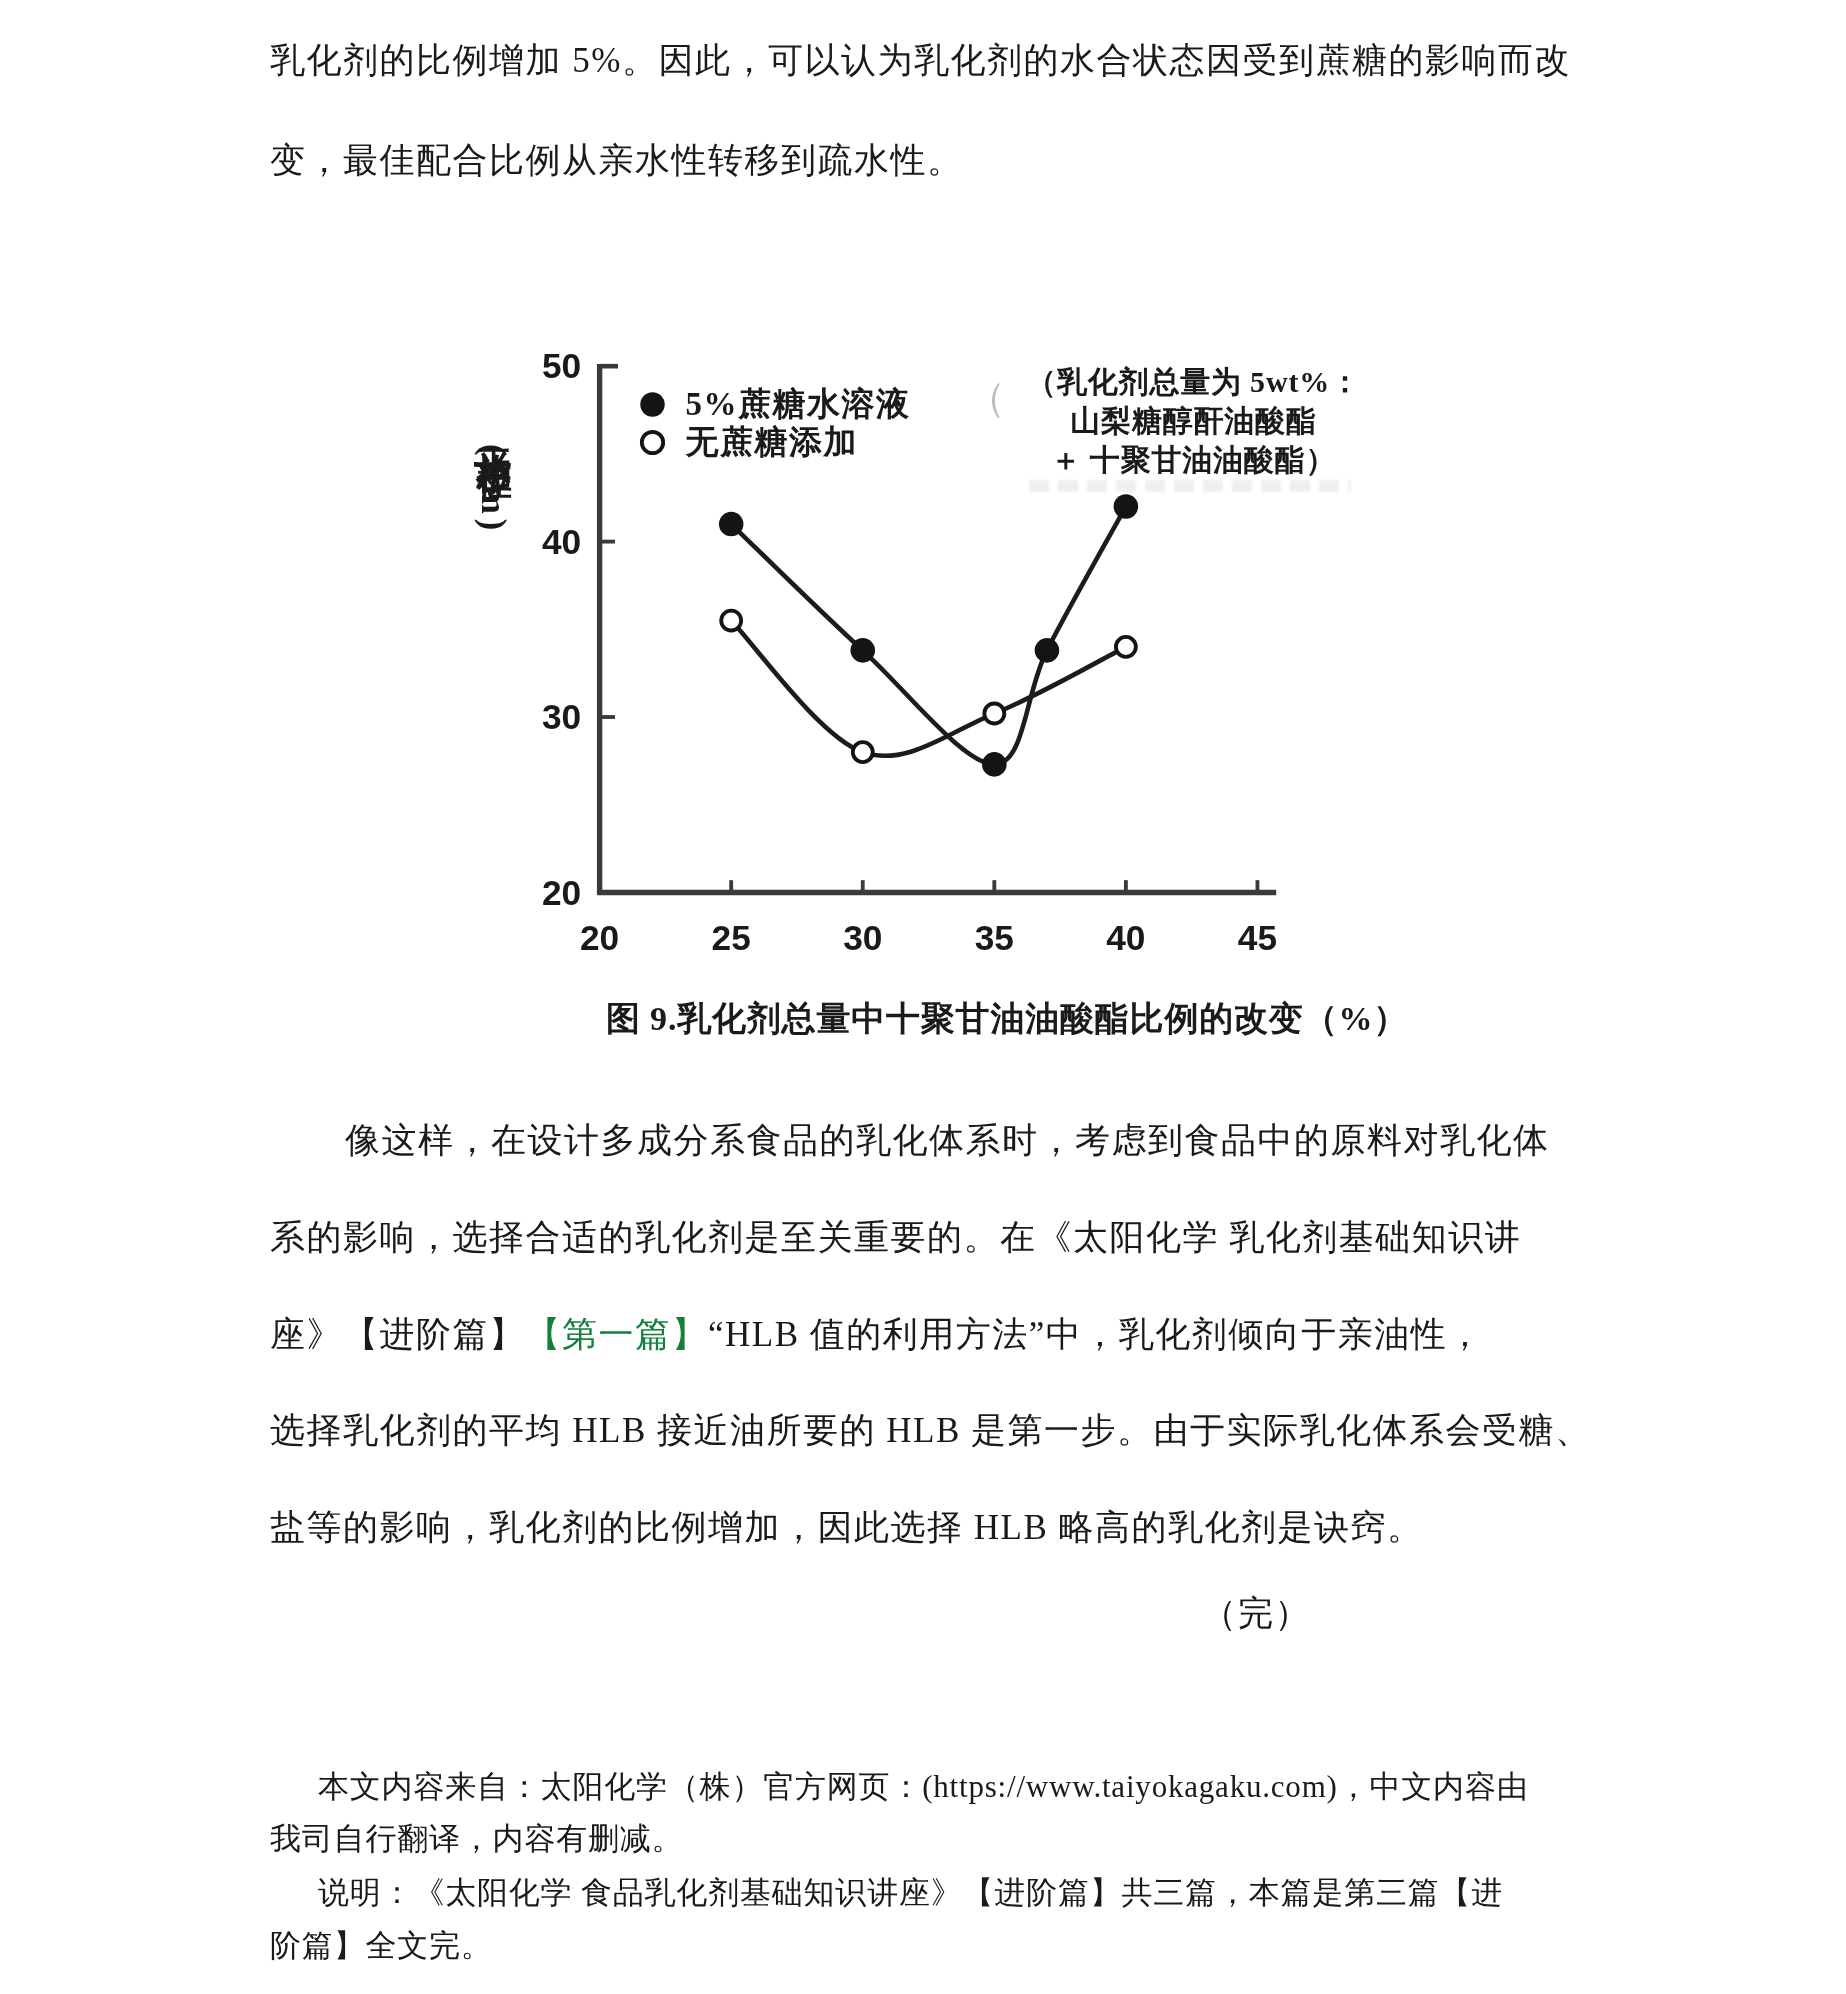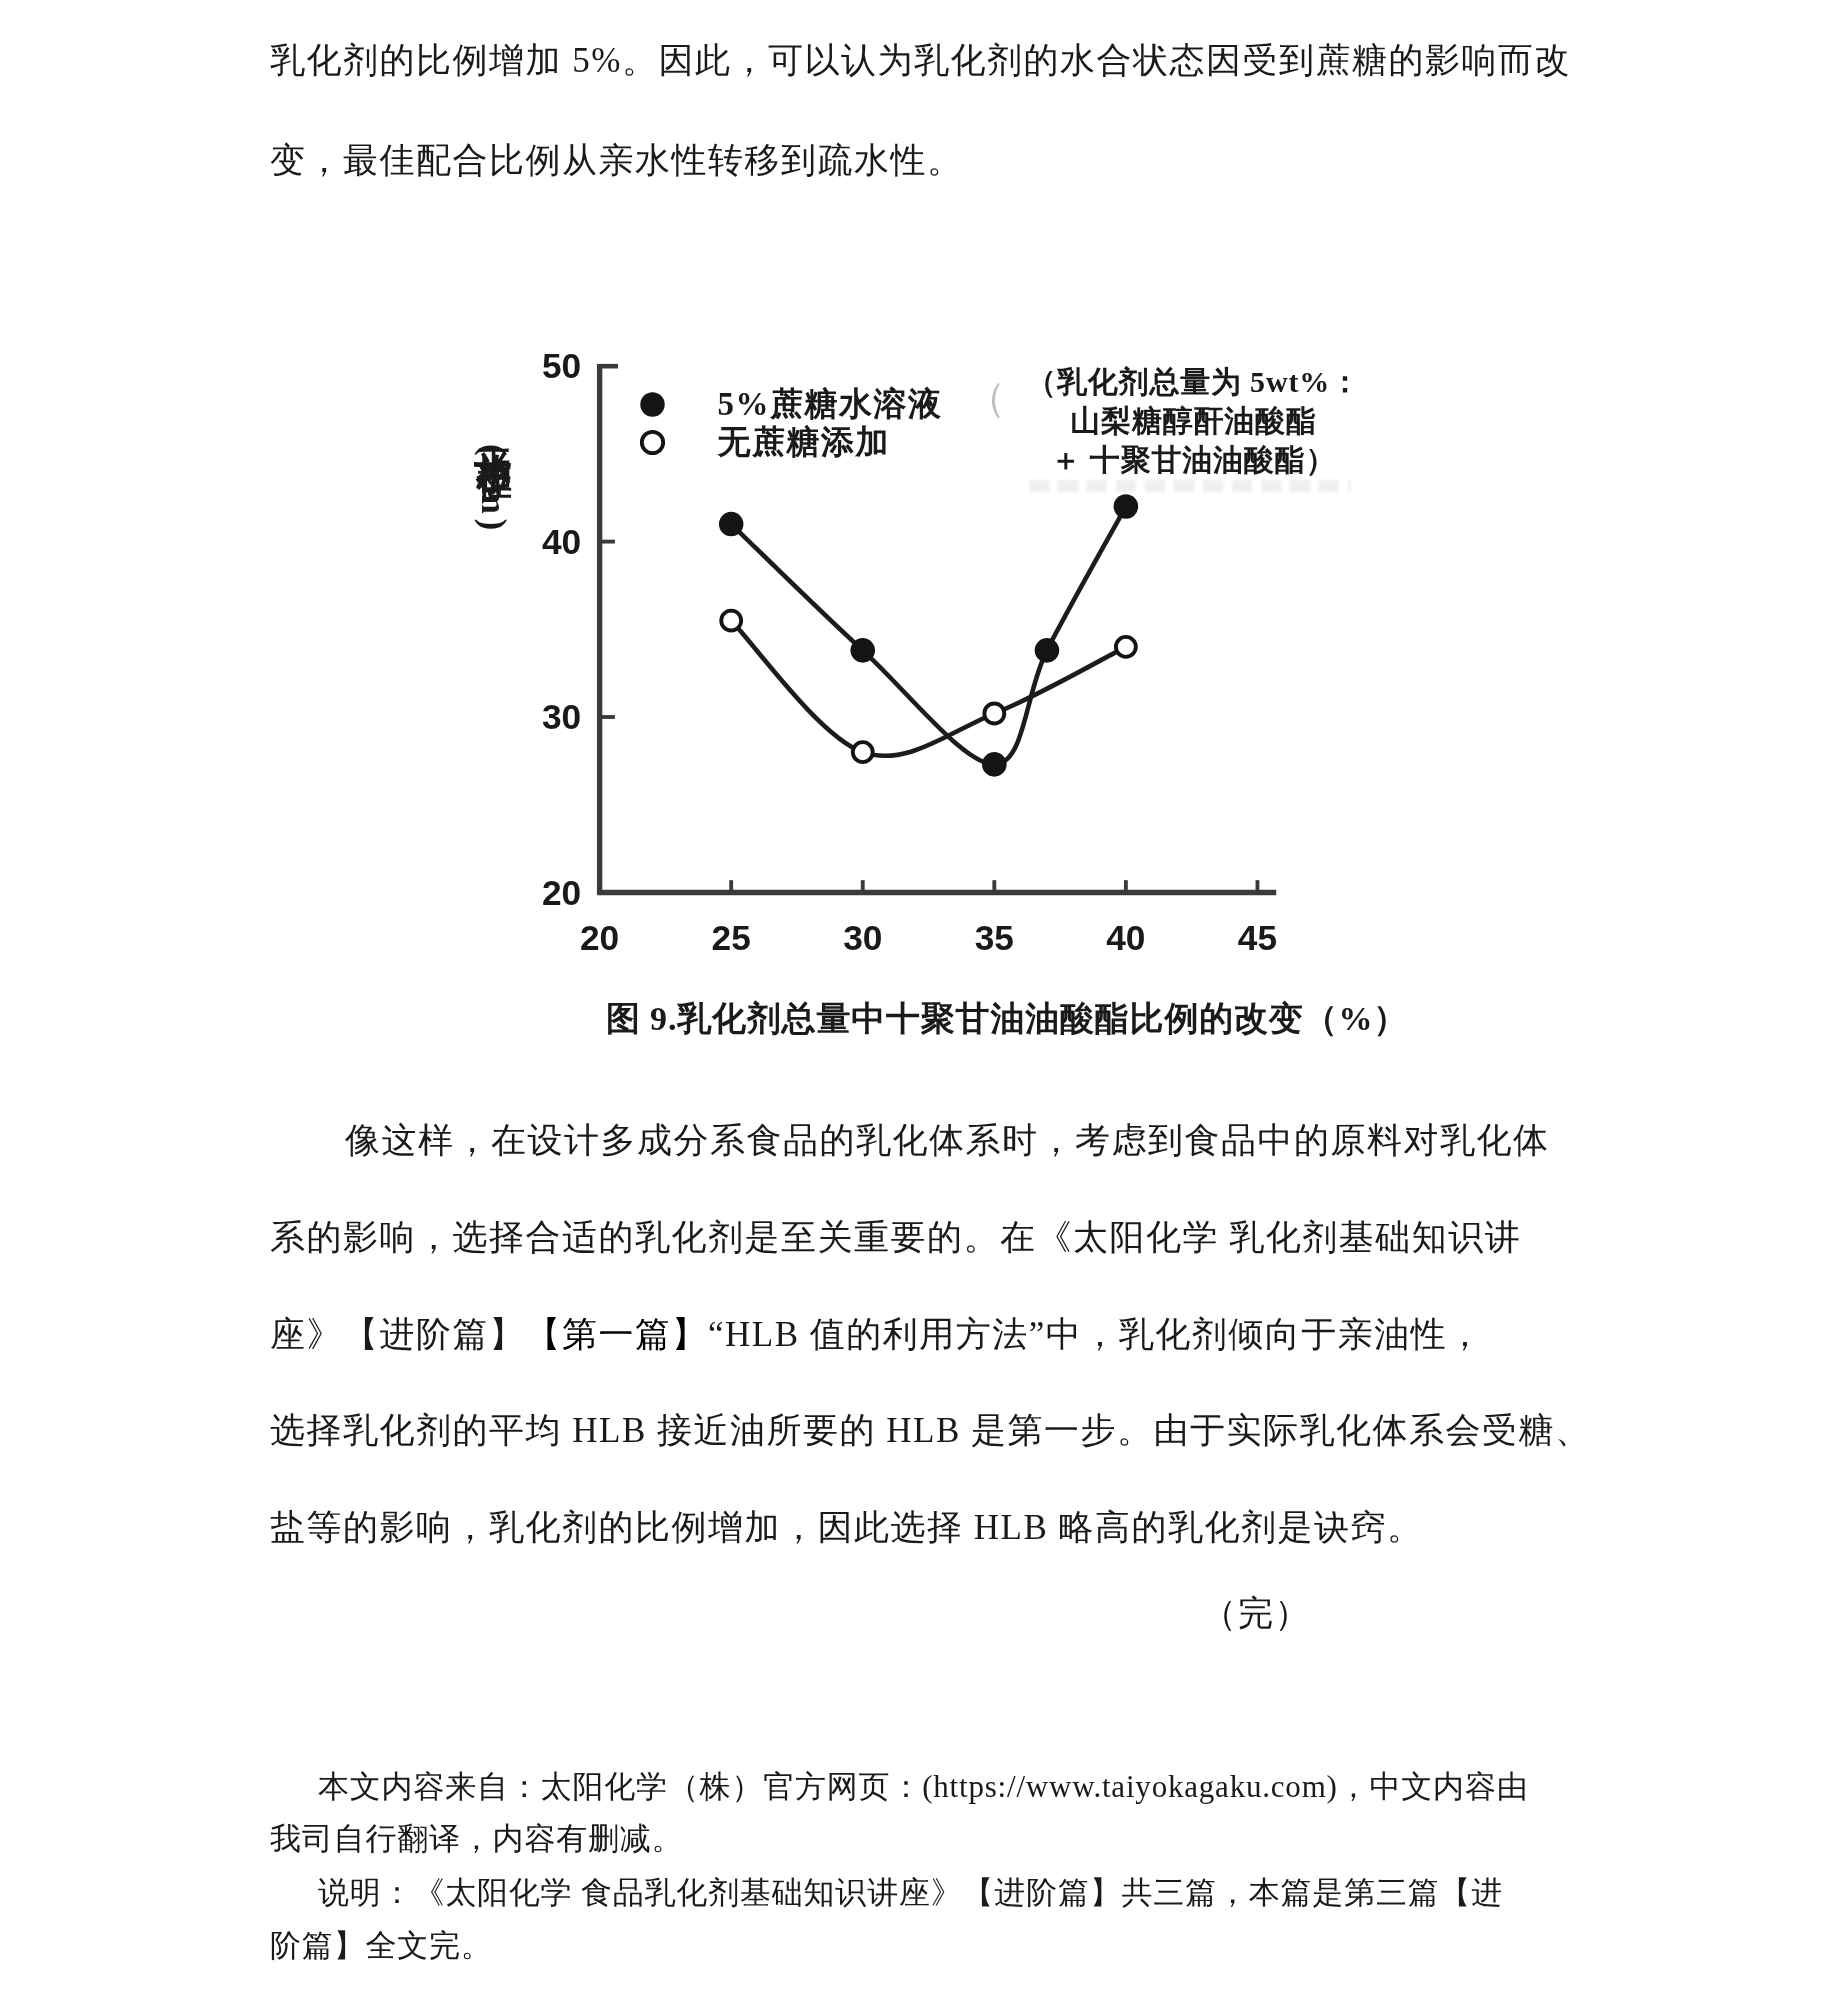--- a/index.html
+++ b/index.html
@@ -15,21 +15,21 @@
   .bodyline{
     position:absolute;
     left:270px;
     font-size:35px;
     line-height:41px;
     letter-spacing:1.5px;
     white-space:nowrap;
     color:#1a1a1a;
   }
   .indent{left:345px;}
-  .gray-seg{color:#000000;}
+  .gray-seg{color:#15803d;}
   .endmark{
     position:absolute;
     right:285px;
     top:1590px;
     font-size:35px;
     letter-spacing:1.5px;
     white-space:nowrap;
   }
   .caption{
     position:absolute;
@@ -72,21 +72,20 @@
     display:flex;
     align-items:center;
     height:38px;
     gap:18.4px;
   }
   .legend-label{
     font-size:33px;
     font-weight:bold;
     letter-spacing:1.5px;
     white-space:nowrap;
-    margin-left:32px;
   }
   .annotation{
     position:absolute;
     left:537px;
     top:32px;
     width:393px;
     text-align:center;
     font-size:30px;
     font-weight:bold;
     line-height:39px;

